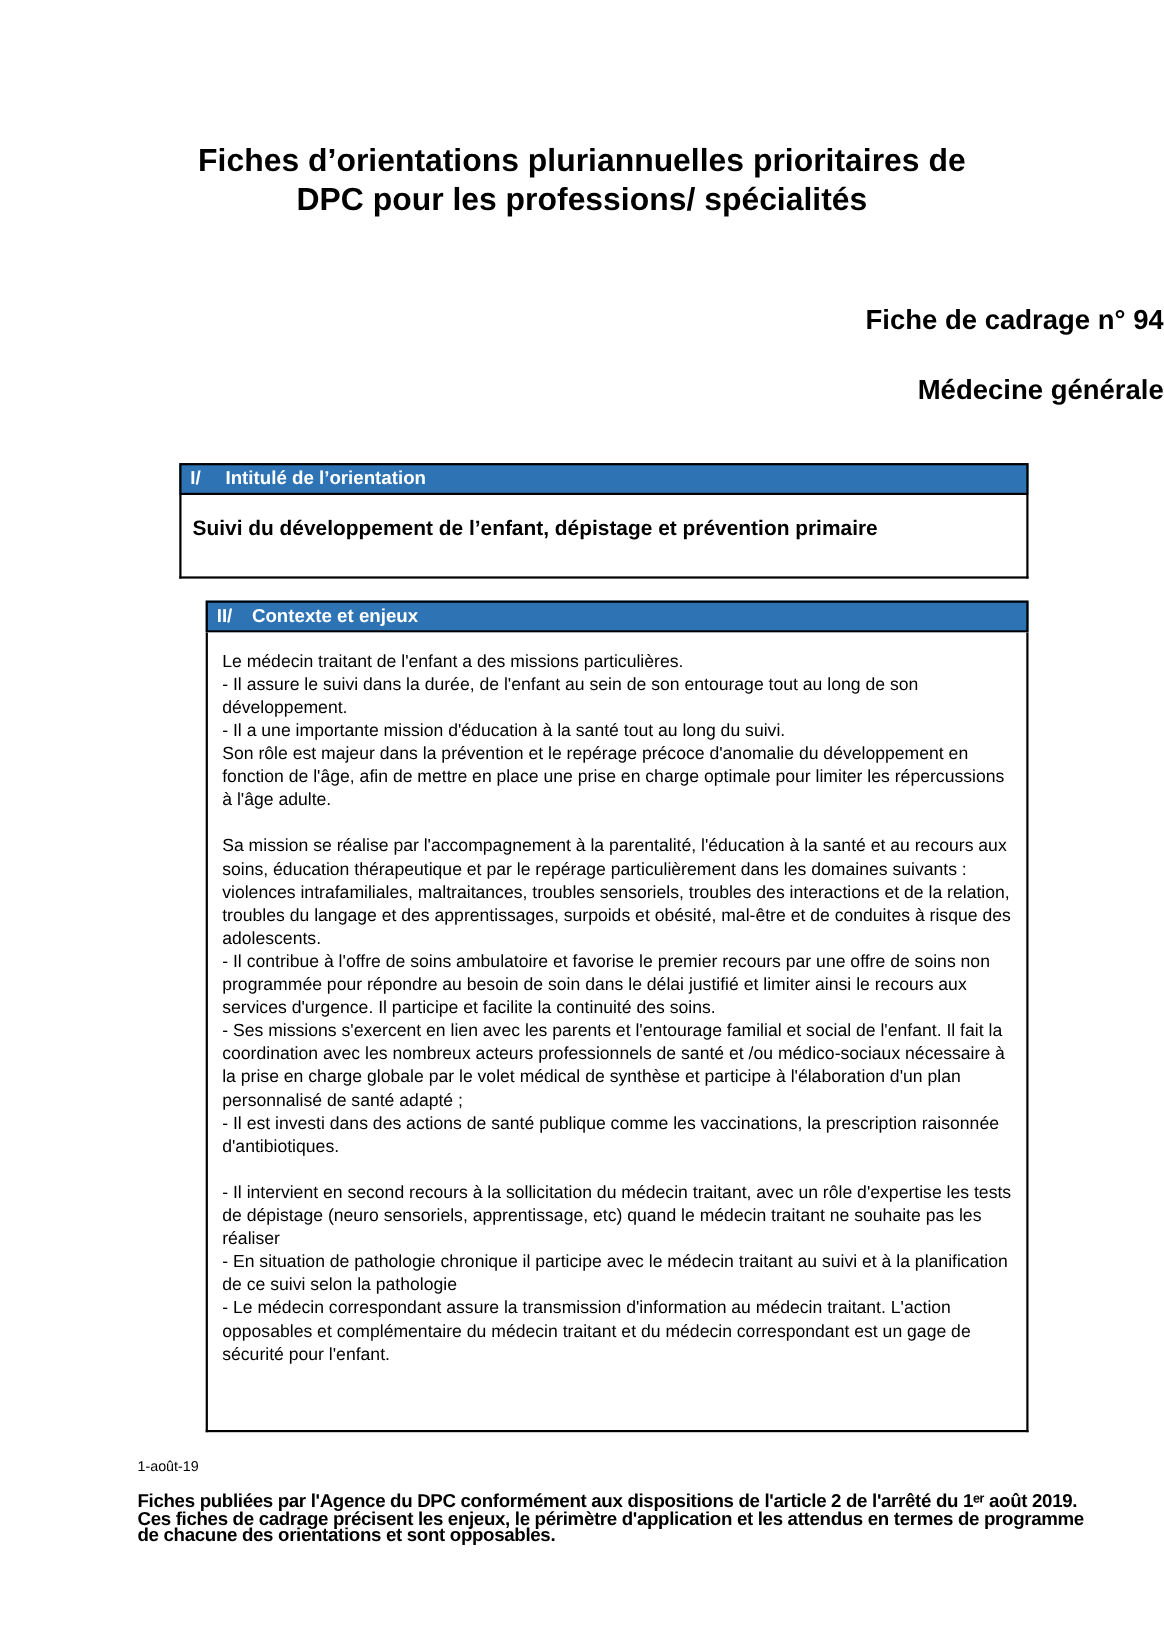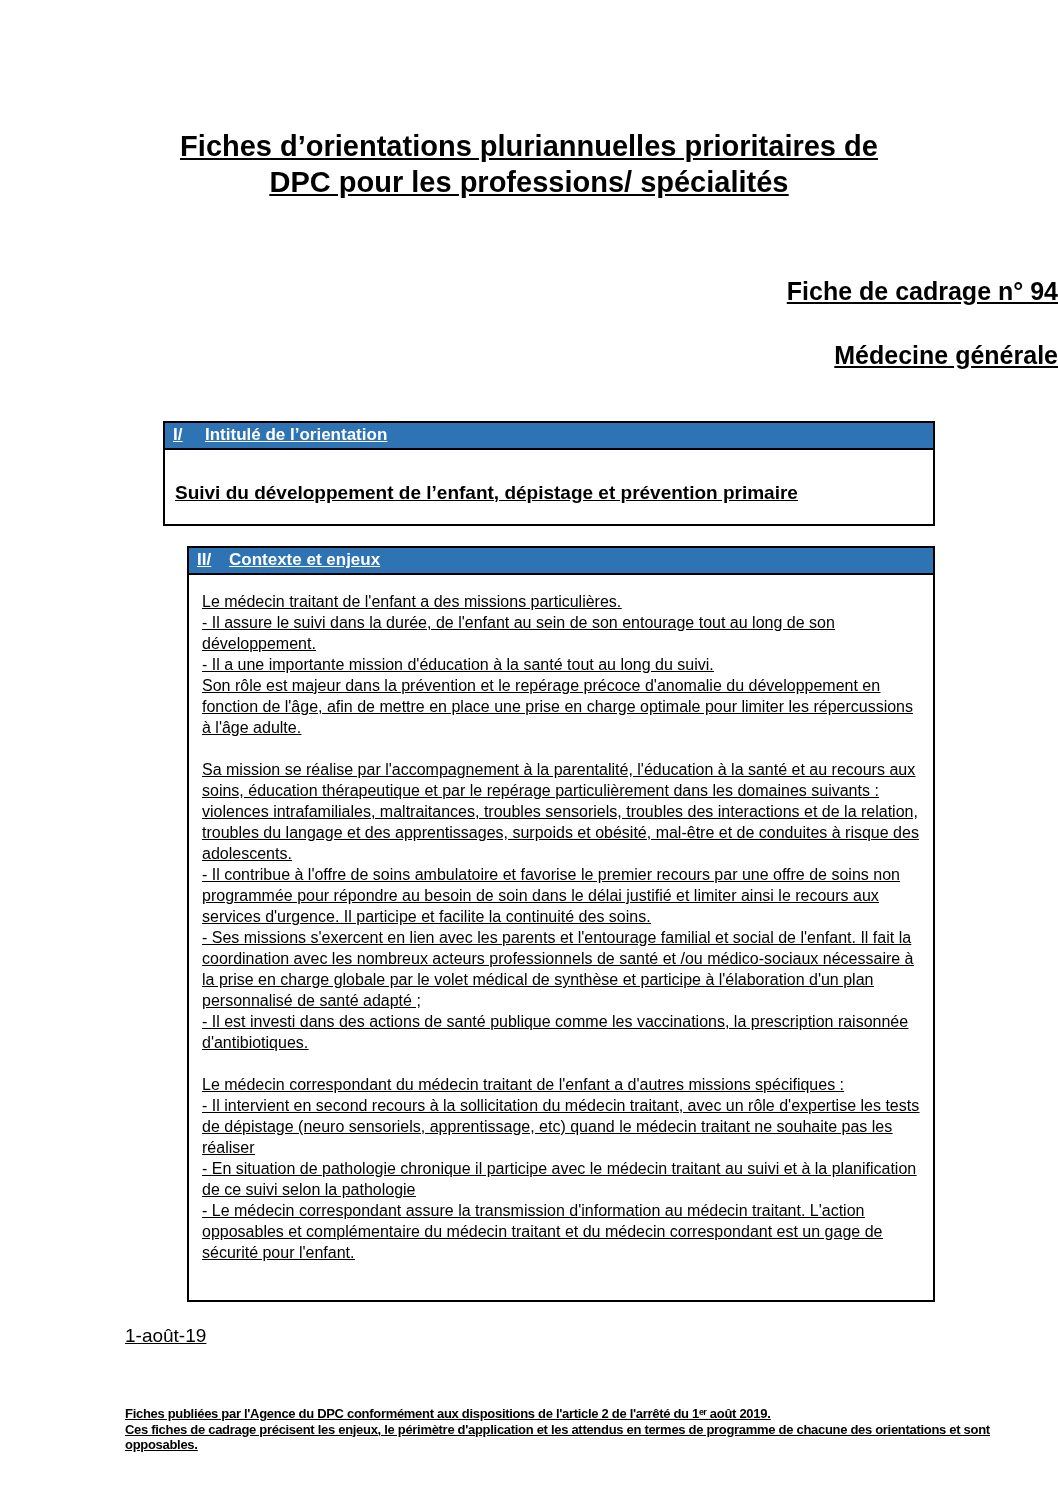--- a/index.html
+++ b/index.html
@@ -1,15 +1,15 @@
 <!DOCTYPE html>
 <html lang="fr"><head>
 <meta charset="utf-8">
 <style>
-  * { margin: 0; padding: 0; box-sizing: border-box; text-decoration: underline; }
+  * { margin: 0; padding: 0; box-sizing: border-box; }
   html, body { background: #ffffff; }
   .page {
     position: relative;
     width: 1058px;
     height: 1497px;
     background: #ffffff;
     font-family: "Liberation Sans", sans-serif;
     color: #000000;
     overflow: hidden;
   }
@@ -59,45 +59,45 @@
     align-items: center;
   }
   .section-number { width: 32px; flex: 0 0 auto; }
   .section-body {
     background: #ffffff;
     border: 2px solid #000000;
     border-top: none;
   }
   .section-1 .section-body {
     height: 76px;
-    padding: 32px 10px 0 10px;
+    padding: 20px 10px 0 10px;
     font-size: 19px;
     font-weight: bold;
   }
   .section-2 .section-body {
     height: 727px;
     padding: 16px 12px 0 13px;
     font-size: 16px;
     line-height: 21px;
   }
   .para { margin: 0 0 21px 0; }
   .para:last-child { margin-bottom: 0; }
   .line { min-height: 21px; }
   .footer-date {
     position: absolute;
     left: 125px;
     top: 1325px;
-    font-size: 19px;
+    font-size: 13px;
   }
   .footer-note {
     position: absolute;
     left: 125px;
-    top: 1406px;
+    top: 1357px;
     width: 882px;
-    font-size: 13px;
+    font-size: 17px;
     font-weight: bold;
     letter-spacing: -0.3px;
     line-height: 15.5px;
   }
   .footer-note .line { min-height: 15.5px; }
 </style>
 </head>
 <body>
 
 <div class="page">
@@ -132,21 +132,20 @@
         <div class="line">- Il a une importante mission d'éducation à la santé tout au long du suivi.</div>
         <div class="line">Son rôle est majeur dans la prévention et le repérage précoce d'anomalie du développement en fonction de l'âge, afin de mettre en place une prise en charge optimale pour limiter les répercussions à l'âge adulte.</div>
       </div>
       <div class="para">
         <div class="line">Sa mission se réalise par l'accompagnement à la parentalité, l'éducation à la santé et au recours aux soins, éducation thérapeutique et par le repérage particulièrement dans les domaines suivants : violences intrafamiliales, maltraitances, troubles sensoriels, troubles des interactions et de la relation, troubles du langage et des apprentissages, surpoids et obésité, mal-être et de conduites à risque des adolescents.</div>
         <div class="line">- Il contribue à l'offre de soins ambulatoire et favorise le premier recours par une offre de soins non programmée pour répondre au besoin de soin dans le délai justifié et limiter ainsi le recours aux services d'urgence. Il participe et facilite la continuité des soins.</div>
         <div class="line">- Ses missions s'exercent en lien avec les parents et l'entourage familial et social de l'enfant. Il fait la coordination avec les nombreux acteurs professionnels de santé et /ou médico-sociaux nécessaire à la prise en charge globale par le volet médical de synthèse et participe à l'élaboration d'un plan personnalisé de santé adapté ;</div>
         <div class="line">- Il est investi dans des actions de santé publique comme les vaccinations, la prescription raisonnée d'antibiotiques.</div>
       </div>
       <div class="para">
-        <div class="line">Le médecin correspondant du médecin traitant de l'enfant a d'autres missions spécifiques :</div>
         <div class="line">- Il intervient en second recours à la sollicitation du médecin traitant, avec un rôle d'expertise les tests de dépistage (neuro sensoriels, apprentissage, etc) quand le médecin traitant ne souhaite pas les réaliser</div>
         <div class="line">- En situation de pathologie chronique il participe avec le médecin traitant au suivi et à la planification de ce suivi selon la pathologie</div>
         <div class="line">- Le médecin correspondant assure la transmission d'information au médecin traitant. L'action opposables et complémentaire du médecin traitant et du médecin correspondant est un gage de sécurité pour l'enfant.</div>
       </div>
     </div>
   </div>
 
   <div class="footer-date">1-août-19</div>
 
   <div class="footer-note">

